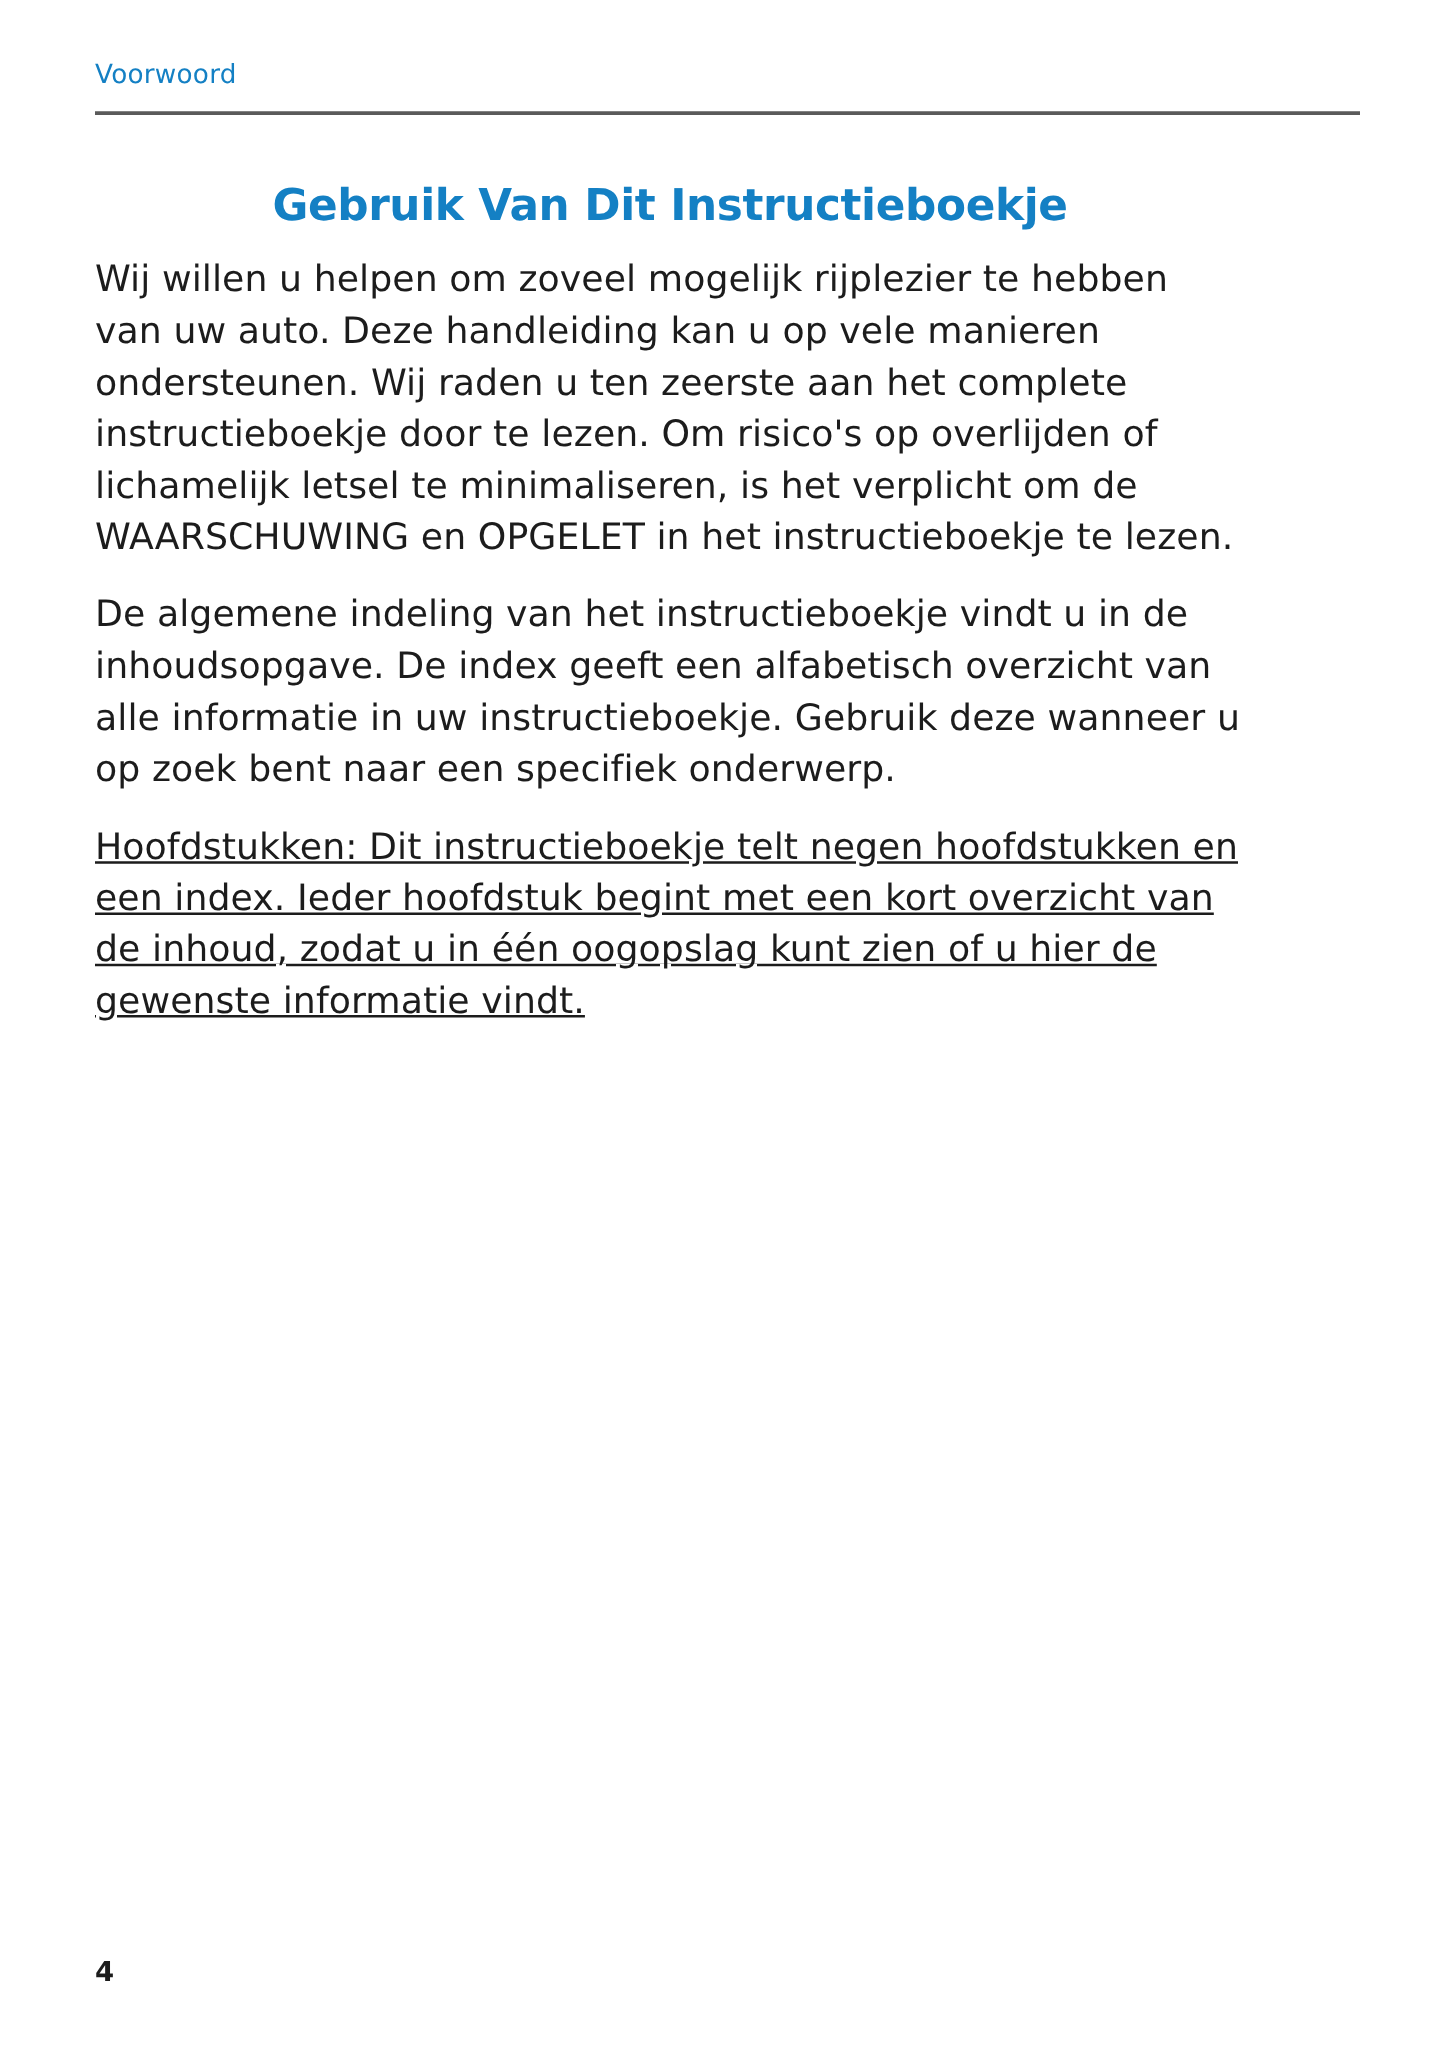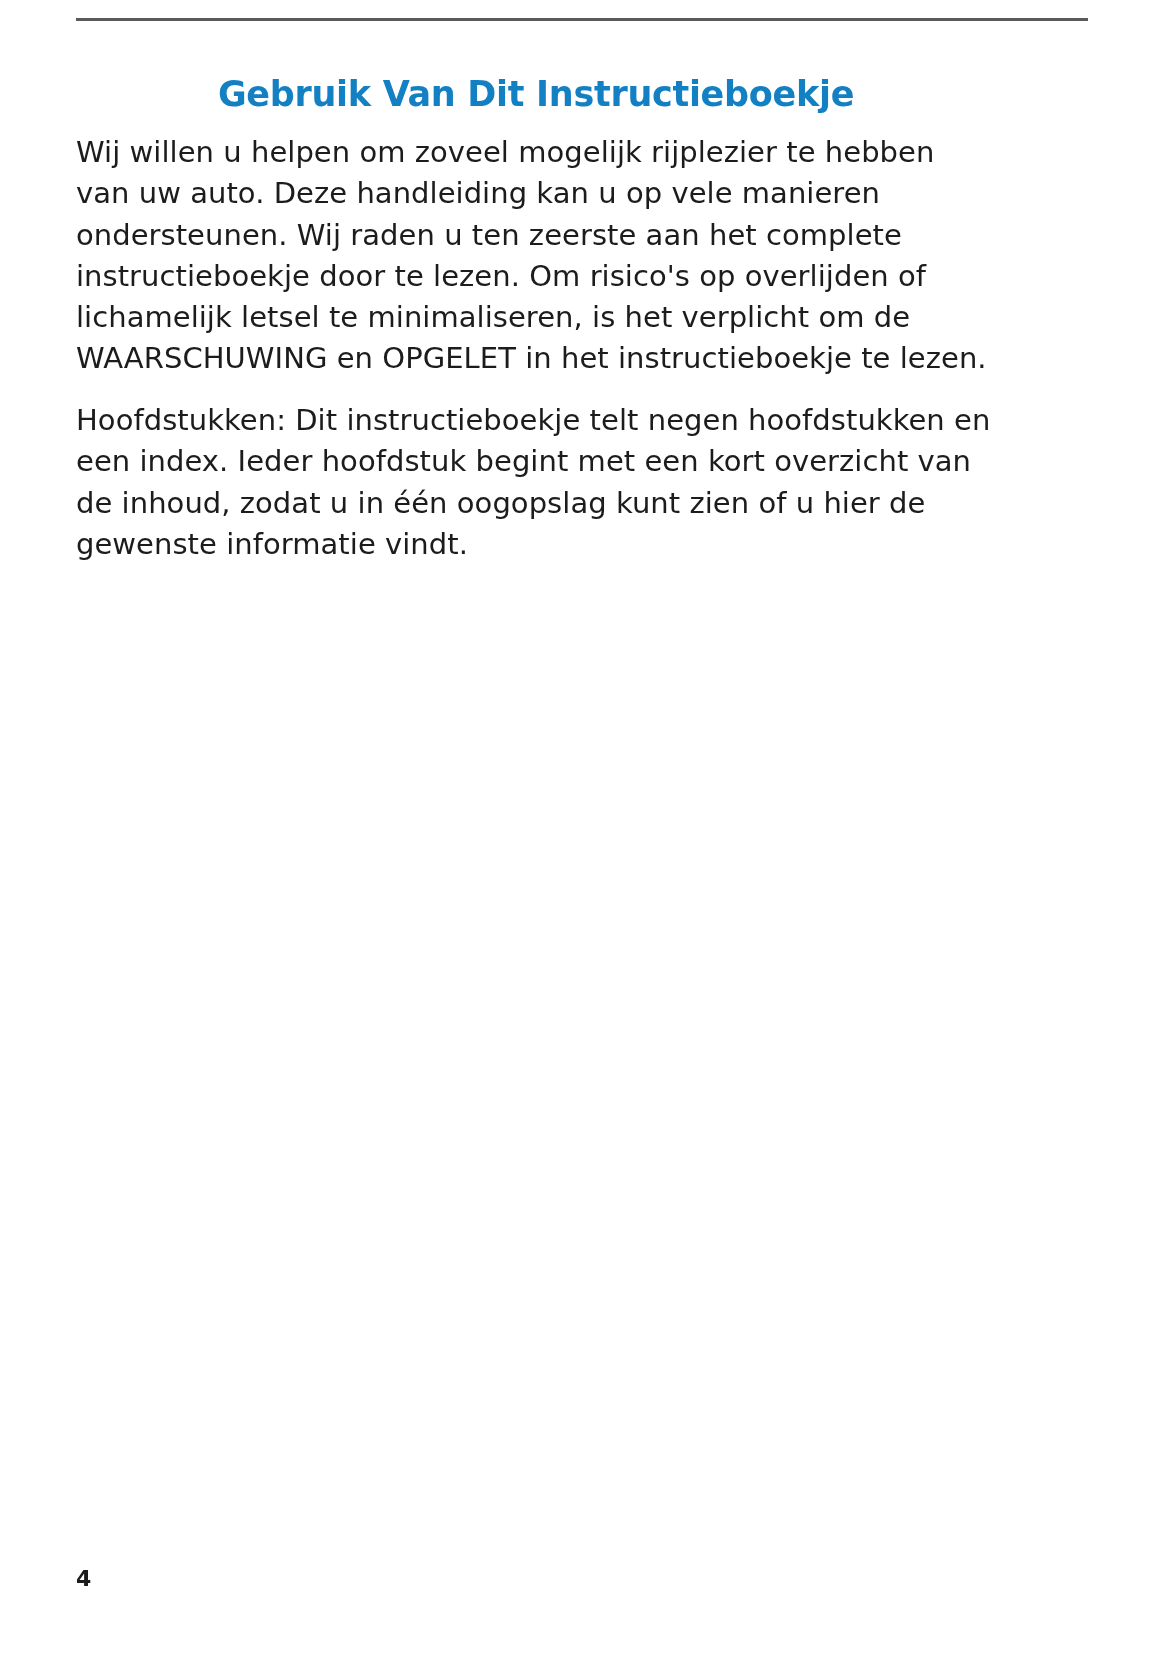--- a/index.html
+++ b/index.html
@@ -53,45 +53,48 @@
   p.body-par {
     font-size: 29px;
     line-height: 1.42;
     margin: 0 0 21px 0;
     color: #1c1c1c;
     letter-spacing: 0.05px;
     width: 920px;
   }
   p.body-par:last-child {
     margin-bottom: 0;
+    text-decoration: underline;
   }
   .folio {
     position: absolute;
     left: 76px;
     bottom: 62px;
     font-size: 22px;
     font-weight: bold;
     color: #1c1c1c;
   }
 </style>
 </head>
 <body>
 
 <div class="page">
 
+  <div class="running-head">Voorwoord</div>
 
   <div class="head-rule"></div>
 
   <div class="content">
 
     <h1 class="title">Gebruik Van Dit Instructieboekje</h1>
 
     <p class="body-par">Wij willen u helpen om zoveel mogelijk rijplezier te hebben van uw auto. Deze handleiding kan u op vele manieren ondersteunen. Wij raden u ten zeerste aan het complete instructieboekje door te lezen. Om risico's op overlijden of lichamelijk letsel te minimaliseren, is het verplicht om de WAARSCHUWING en OPGELET in het instructieboekje te lezen.</p>
 
 
+    <p class="body-par">De algemene indeling van het instructieboekje vindt u in de inhoudsopgave. De index geeft een alfabetisch overzicht van alle informatie in uw instructieboekje. Gebruik deze wanneer u op zoek bent naar een specifiek onderwerp.</p>
 
     <p class="body-par">Hoofdstukken: Dit instructieboekje telt negen hoofdstukken en een index. Ieder hoofdstuk begint met een kort overzicht van de inhoud, zodat u in één oogopslag kunt zien of u hier de gewenste informatie vindt.</p>
 
   </div>
 
   <div class="folio">4</div>
 
 </div>
 
 </body></html>

